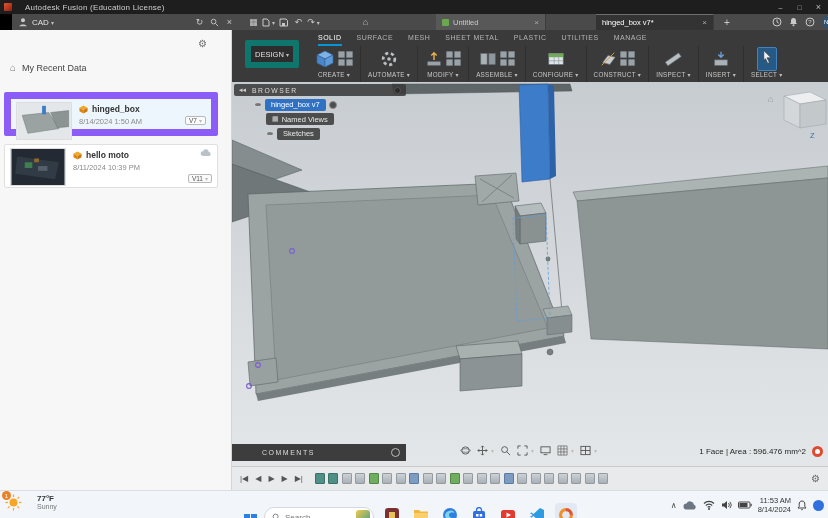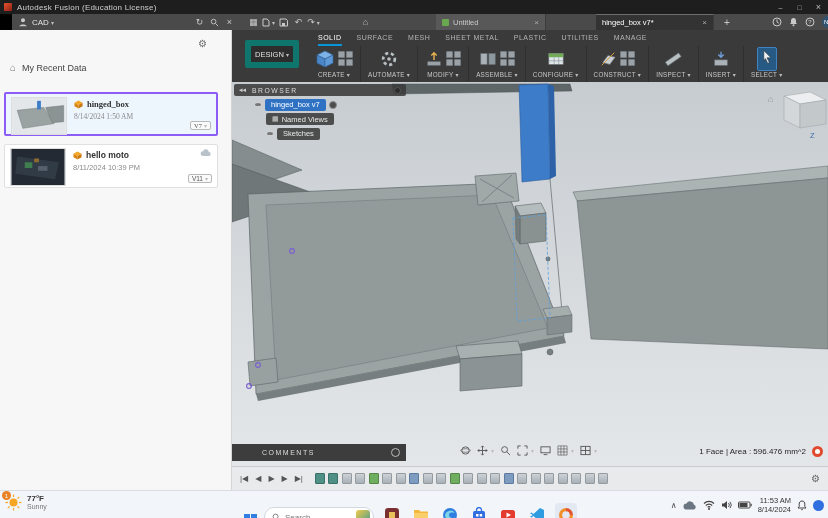--- a/index.html
+++ b/index.html
@@ -4,21 +4,21 @@
 <style>
   *{box-sizing:border-box;margin:0;padding:0;}
   html,body{width:828px;height:518px;overflow:hidden;background:#000;
     font-family:"Liberation Sans",sans-serif;-webkit-font-smoothing:antialiased;}
 
   
   .titlebar{position:absolute;left:0;top:0;width:828px;height:14px;background:#1e1e1e;
     display:flex;align-items:center;color:#cfcfcf;font-size:8px;}
   .fusion-logo{width:8px;height:8px;margin-left:4px;border-radius:1px;
     background:linear-gradient(135deg,#e8542f,#8f1f14);}
-  .win-title{margin-left:5px;letter-spacing:.2px;}
+  .win-title{margin-left:13px;letter-spacing:.2px;}
   .win-controls{margin-left:auto;display:flex;}
   .win-btn{width:19px;height:14px;display:flex;align-items:center;justify-content:center;
     color:#bbb;font-size:7px;}
   .i-min::before{content:"–";} .i-max::before{content:"□";} .i-close::before{content:"×";font-size:9px;}
 
   
   .appbar{position:absolute;left:12px;top:14px;width:828px;height:16px;background:#4a4a4a;color:#ddd;}
   .ab-left{position:absolute;left:6px;top:0;height:16px;display:flex;align-items:center;gap:4px;}
   .ab-ws{font-size:8px;color:#e4e4e4;}
   .caret::after{content:"▾";font-size:6px;color:#bdbdbd;margin-left:2px;}
@@ -41,21 +41,21 @@
 
   
   .panel{position:absolute;left:0;top:30px;width:232px;height:460px;background:#f7f7f7;
     border-right:1px solid #d4d4d4;}
   .panel-gear{position:absolute;right:24px;top:8px;color:#6d6d6d;font-size:10px;}
   .panel-header{position:absolute;left:10px;top:32px;display:flex;align-items:center;gap:6px;
     color:#444;font-size:9px;}
   .ph-home{color:#777;font-size:10px;}
   .card{position:absolute;left:4px;width:214px;height:44px;background:#fff;border:1px solid #e0e0e0;
     border-radius:2px;}
-  .card.selected{border:2px solid #8b5cf6;background:#eef6fd;font-family:Liberation Serif, serif;}
+  .card.selected{border:7px solid #8b5cf6;background:#eef6fd;}
   .card1{top:62px;} .card2{top:114px;}
   .thumb{position:absolute;left:5px;top:3px;width:56px;height:38px;border:1px solid #ddd;background:#eceff1;}
   .card-name{position:absolute;left:68px;top:5px;display:flex;align-items:center;gap:4px;
     font-size:8.5px;font-weight:bold;color:#333;}
   .card-date{position:absolute;left:68px;top:18px;font-size:7.5px;color:#8a8a8a;}
   .ver-chip{position:absolute;right:5px;bottom:4px;border:1px solid #b8b8b8;border-radius:2px;
     padding:0 3px;font-size:6.5px;color:#555;background:#fafafa;display:flex;align-items:center;}
   .card-cloud{position:absolute;right:5px;top:4px;}
 
   
@@ -122,21 +122,21 @@
   .tl-item{width:10px;height:11px;margin-right:3.5px;border:1px solid #939ba1;border-radius:1px;
     background:linear-gradient(#ccd2d6,#a9b1b7);}
   .tl-item:nth-child(1),.tl-item:nth-child(2){background:#4f8f85;border-color:#3a7168;}
   .tl-item:nth-child(5),.tl-item:nth-child(11){background:#6fae5e;border-color:#53874a;}
   .tl-item:nth-child(8),.tl-item:nth-child(15){background:#7e9cc0;border-color:#5c7ba0;}
   .tl-gear{margin-left:auto;margin-right:8px;color:#666;font-size:10px;}
 
   
   .taskbar{position:absolute;left:0;top:490px;width:828px;height:28px;background:#f2f5f9;
     border-top:1px solid #d9dde3;}
-  .tb-weather{position:absolute;left:5px;top:3px;display:flex;align-items:center;gap:5px;}
+  .tb-weather{position:absolute;left:5px;top:3px;display:flex;align-items:center;gap:15px;}
   .sun-wrap{position:relative;width:17px;height:17px;}
   .wbadge{position:absolute;left:-3px;top:-3px;width:9px;height:9px;border-radius:50%;background:#e98125;
     color:#fff;font-size:6px;display:flex;align-items:center;justify-content:center;}
   .wtxt{display:flex;flex-direction:column;line-height:1.15;}
   .wtemp{font-size:8px;color:#333;font-weight:bold;font-style:normal;}
   .wcond{font-size:7px;color:#777;font-style:normal;}
   .tb-center{position:absolute;left:244px;top:0;height:36px;display:flex;align-items:flex-end;gap:7px;}
   .win-logo{display:grid;grid-template-columns:6px 6px;grid-template-rows:6px 6px;gap:1px;}
   .win-logo i{background:#2f7fe0;}
   .tb-search{display:flex;align-items:center;gap:4px;width:110px;height:20px;border-radius:10px;

